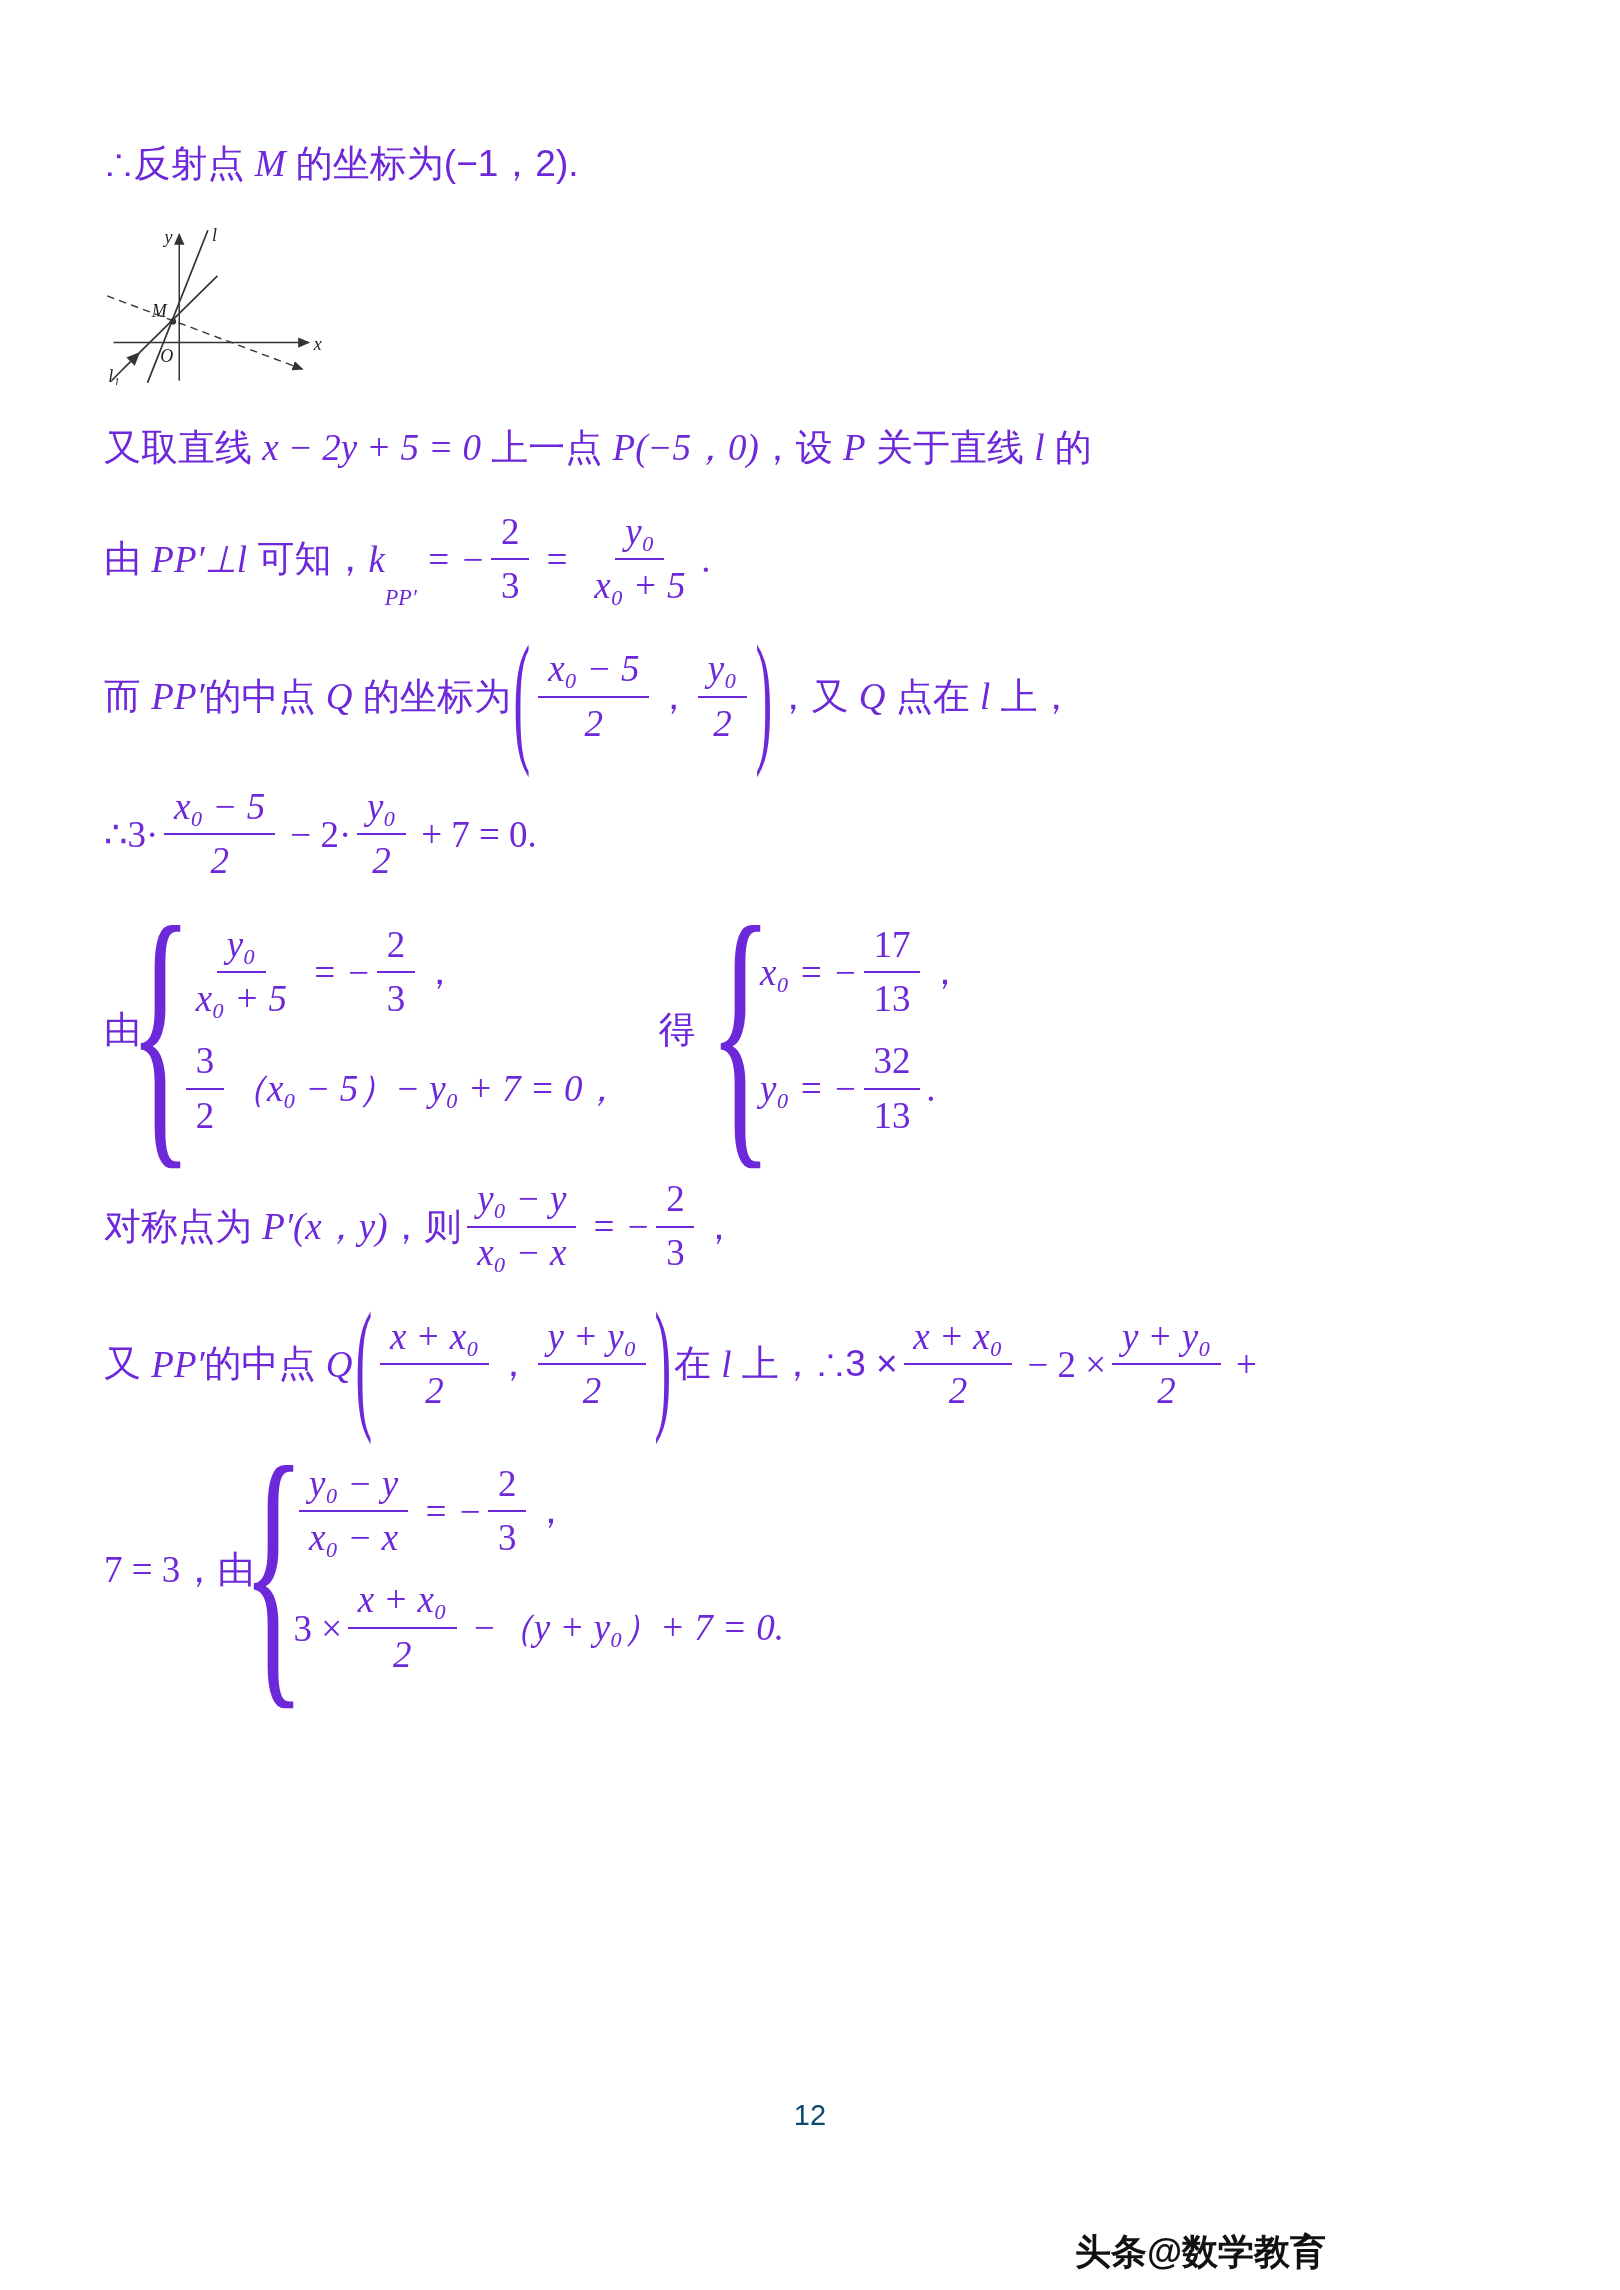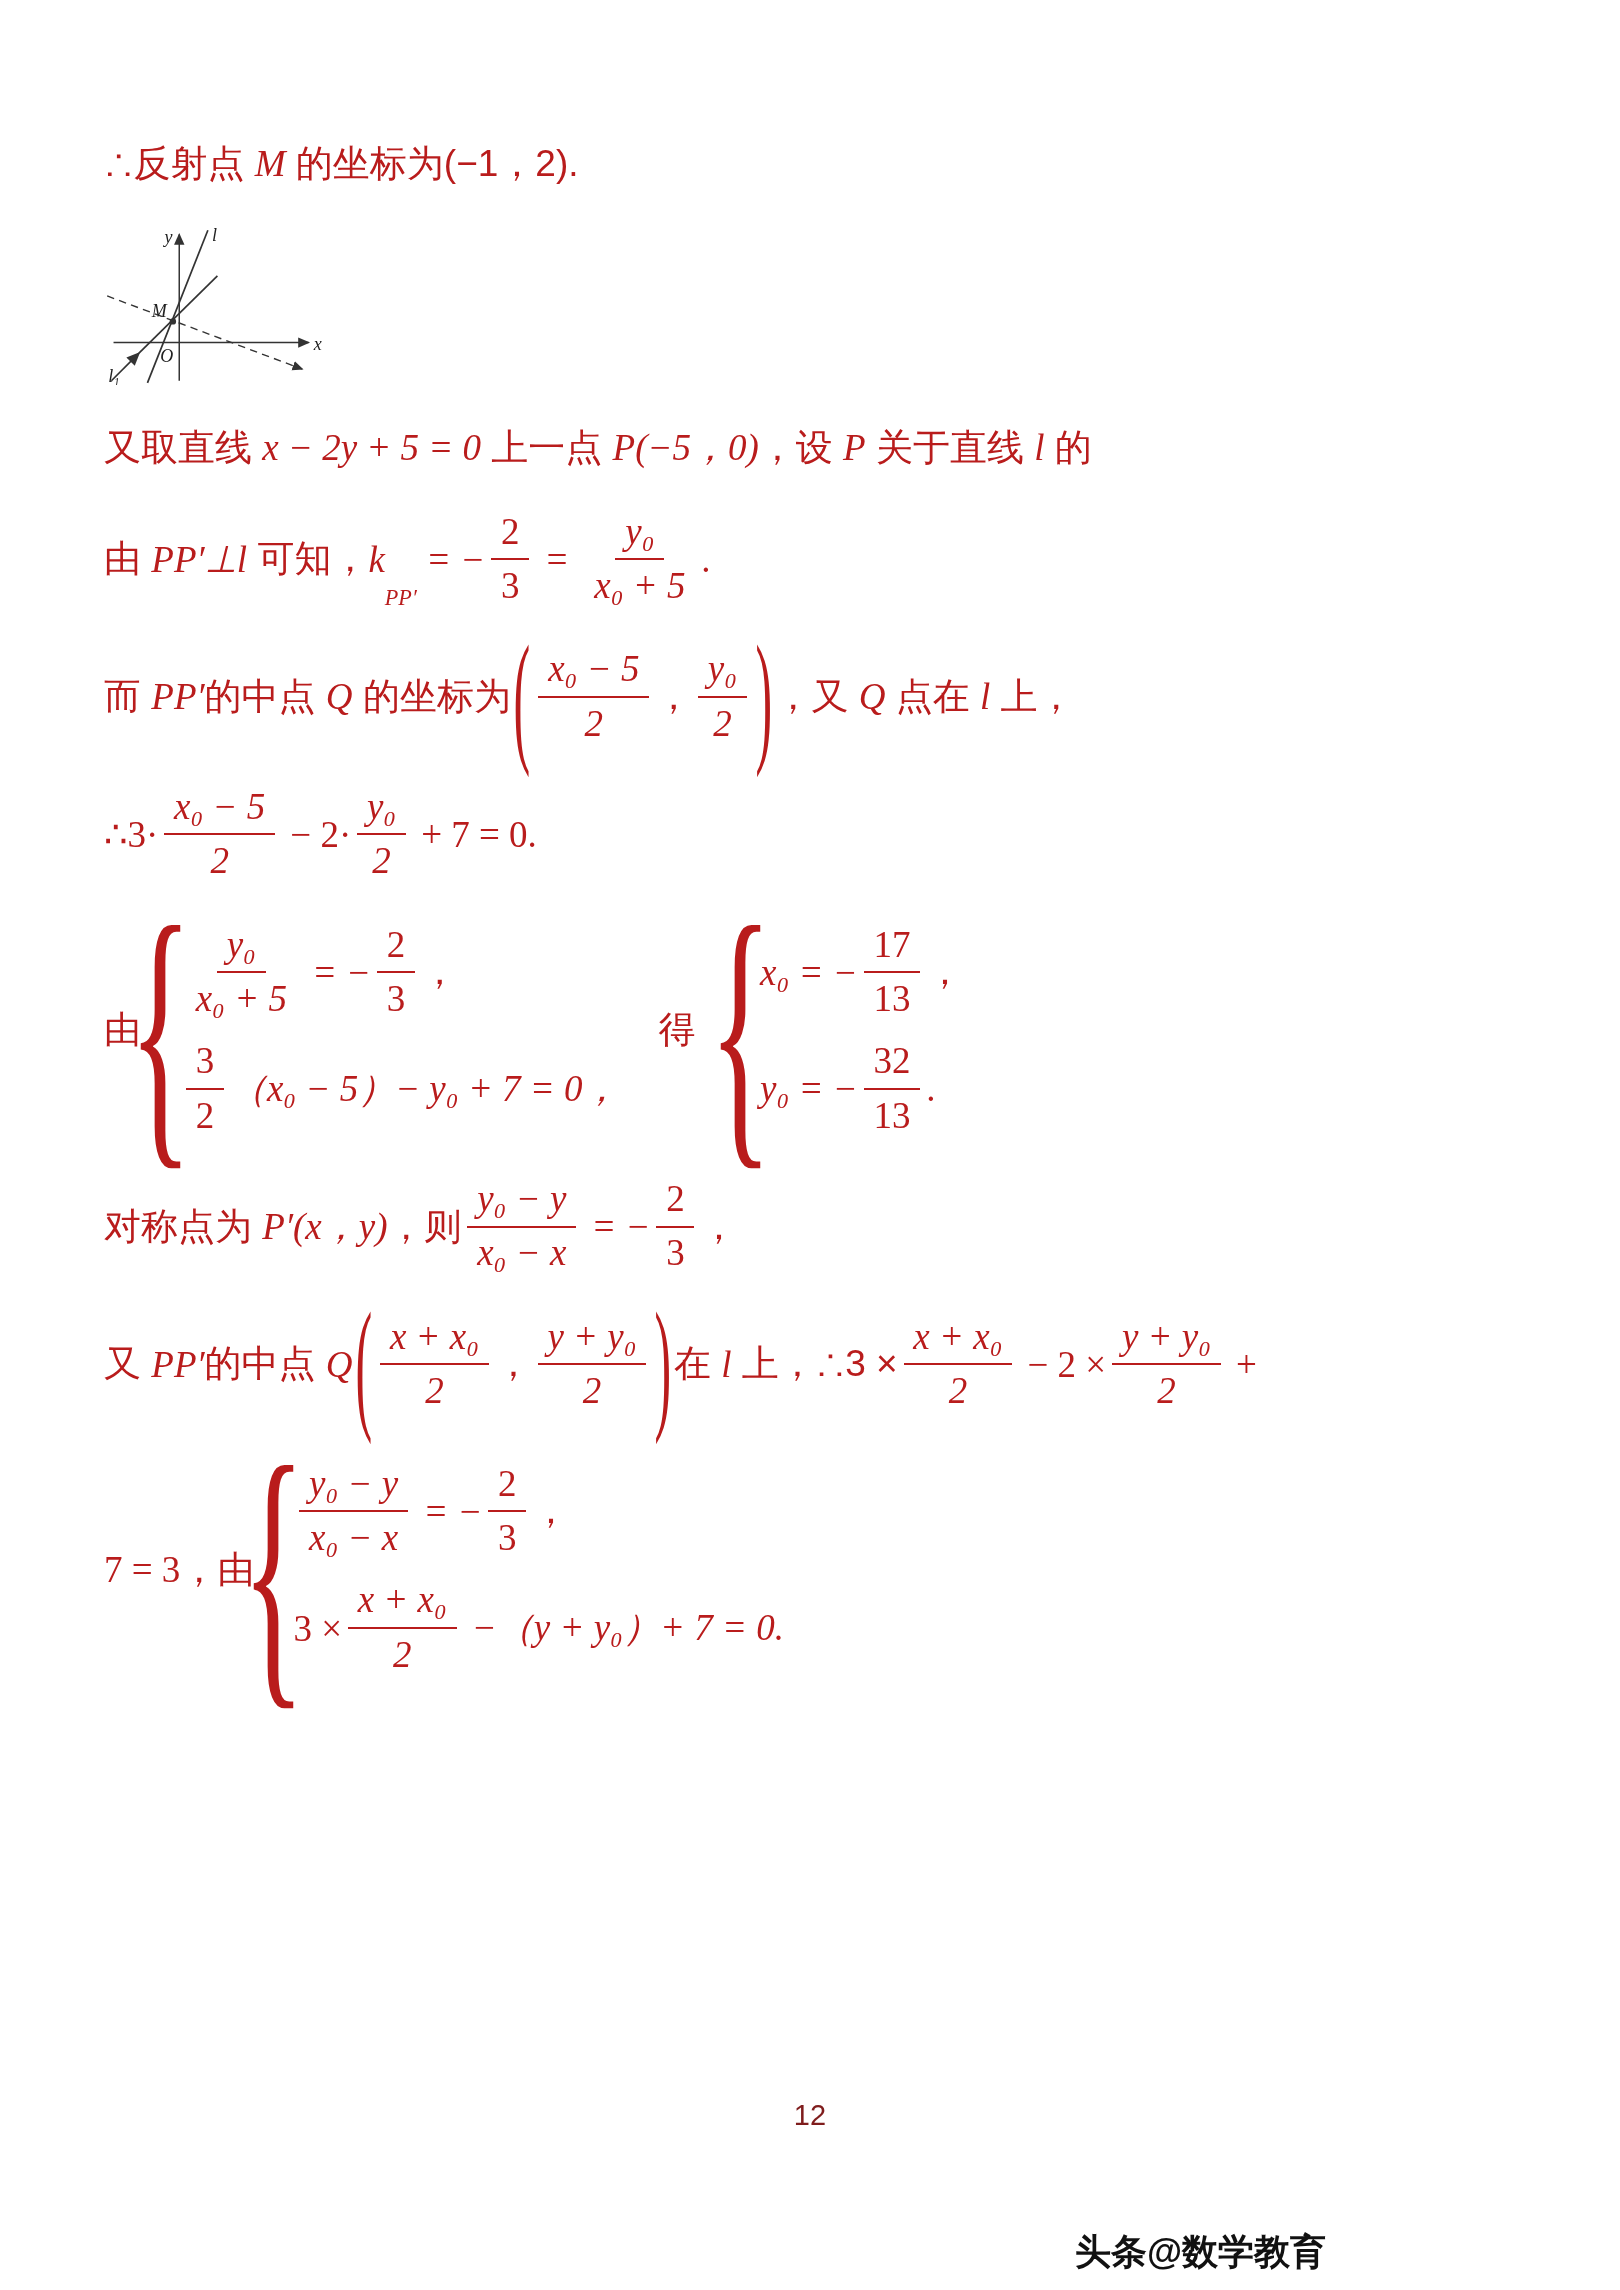--- a/index.html
+++ b/index.html
@@ -2,21 +2,21 @@
 <html><head>
 <meta charset="utf-8">
 <style>
   html,body{margin:0;padding:0;}
   body{
     width:1620px;height:2291px;background:#ffffff;position:relative;overflow:hidden;
     font-family:"Liberation Sans",sans-serif;
   }
   .content{
     position:absolute;left:104px;top:137px;width:1441px;
-    color:#b91c1c;font-size:37px;
+    color:#6d28d9;font-size:37px;
   }
   .cn{font-family:"Liberation Sans",sans-serif;white-space:pre-wrap;}
   .cnb{font-weight:700;}
   .math{font-family:"Liberation Serif",serif;font-style:italic;white-space:pre-wrap;}
   .mup{font-family:"Liberation Serif",serif;font-style:normal;white-space:pre-wrap;}
   .tline{margin-bottom:35px;line-height:1.45;}
   .mline{display:flex;align-items:center;margin-bottom:29px;flex-wrap:nowrap;}
   .frac{display:inline-flex;flex-direction:column;align-items:center;margin:0 5.9px;
         font-family:"Liberation Serif",serif;font-style:italic;}
   .frac .num{padding:2px 9.8px 5.9px;border-bottom:2.9px solid currentColor;line-height:1.1;text-align:center;font-style:italic;}
@@ -29,21 +29,21 @@
   .brace{display:inline-flex;align-items:center;justify-content:center;
          width:39px;height:235px;font-family:"Liberation Serif",serif;
          font-size:294px;line-height:0;transform:scaleX(.45);font-style:normal;}
   .pg{display:inline-flex;align-items:center;}
   .bigp{display:inline-flex;align-items:center;justify-content:center;
         width:21.6px;height:118px;font-family:"Liberation Serif",serif;
         font-size:147px;line-height:0;transform:scaleX(.34);font-style:normal;}
   .figure{margin:3.9px 0 27.4px 0;}
   .figure text{font-family:"Liberation Serif",serif;font-style:italic;font-size:17px;fill:#222;}
   .pagenum{position:absolute;top:2099px;left:0;width:100%;text-align:center;
-           color:#7f1d1d;font-size:29px;font-family:"Liberation Sans",sans-serif;}
+           color:#0c4a6e;font-size:29px;font-family:"Liberation Sans",sans-serif;}
   .watermark{position:absolute;right:294px;bottom:13.7px;color:#111111;
              font-size:36px;font-weight:700;font-family:"Liberation Sans",sans-serif;}
 </style>
 </head>
 <body>
 
 <div class="content">
 
   <div class="tline">
     <span class="cn">∴反射点 </span><span class="math">M</span><span class="cn"> 的坐标为(−1，2).</span>

